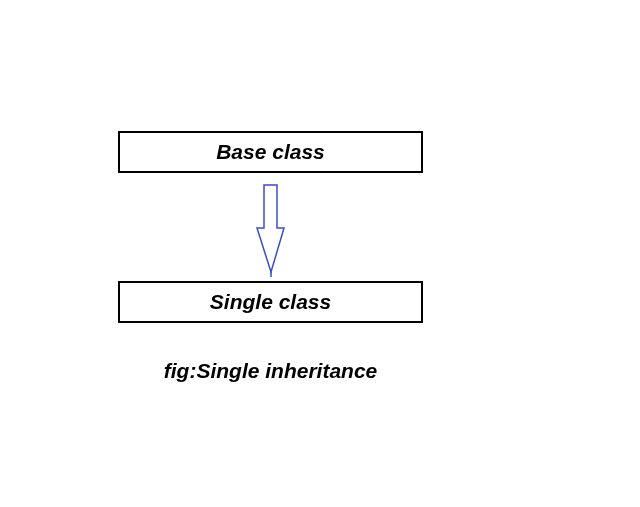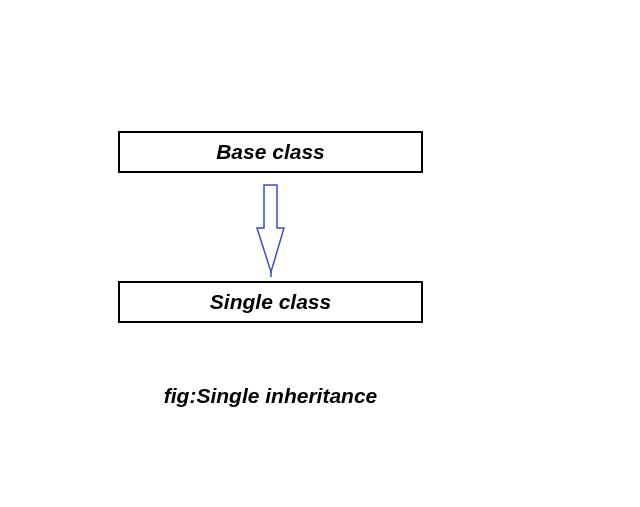--- a/index.html
+++ b/index.html
@@ -39,21 +39,21 @@
   .arrow-wrap {
     position: absolute;
     left: 250px;
     top: 180px;
     width: 44px;
     height: 100px;
   }
   .caption {
     position: absolute;
     left: 118px;
-    top: 384px;
+    top: 359px;
     width: 305px;
     text-align: center;
     font-size: 21px;
     font-weight: bold;
     font-style: italic;
     color: #000000;
     white-space: nowrap;
   }
 </style>
 </head>

